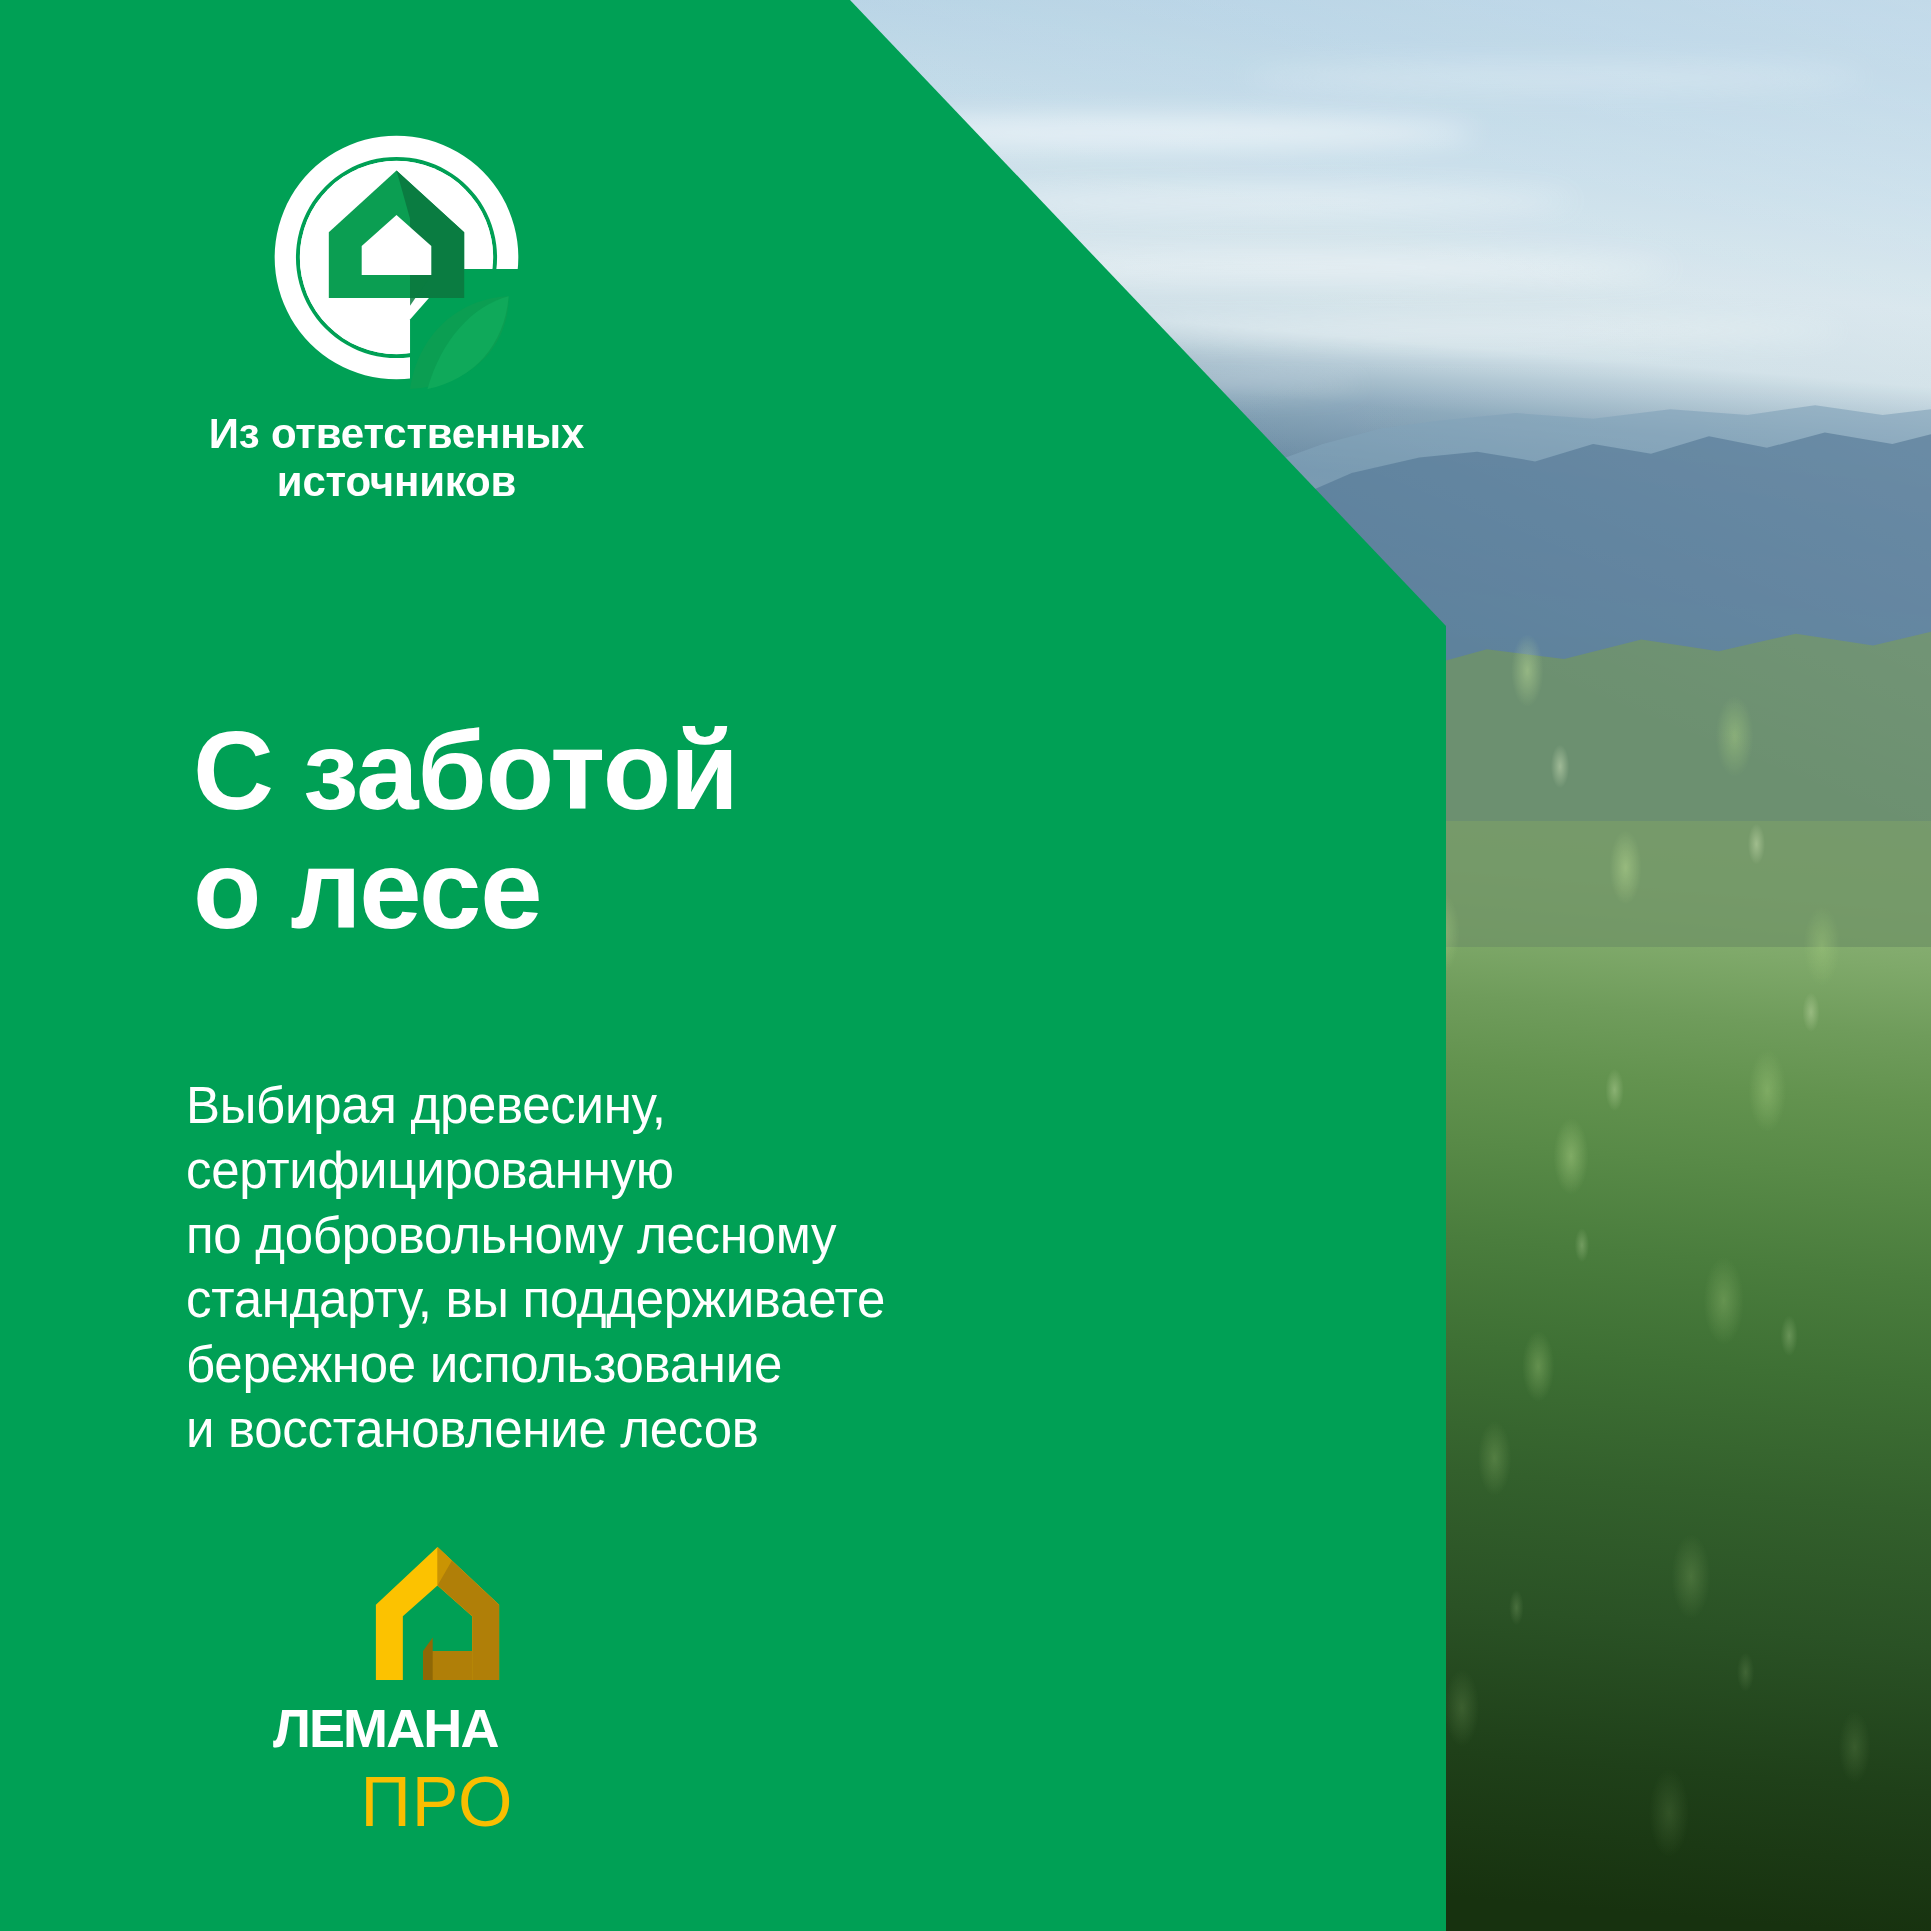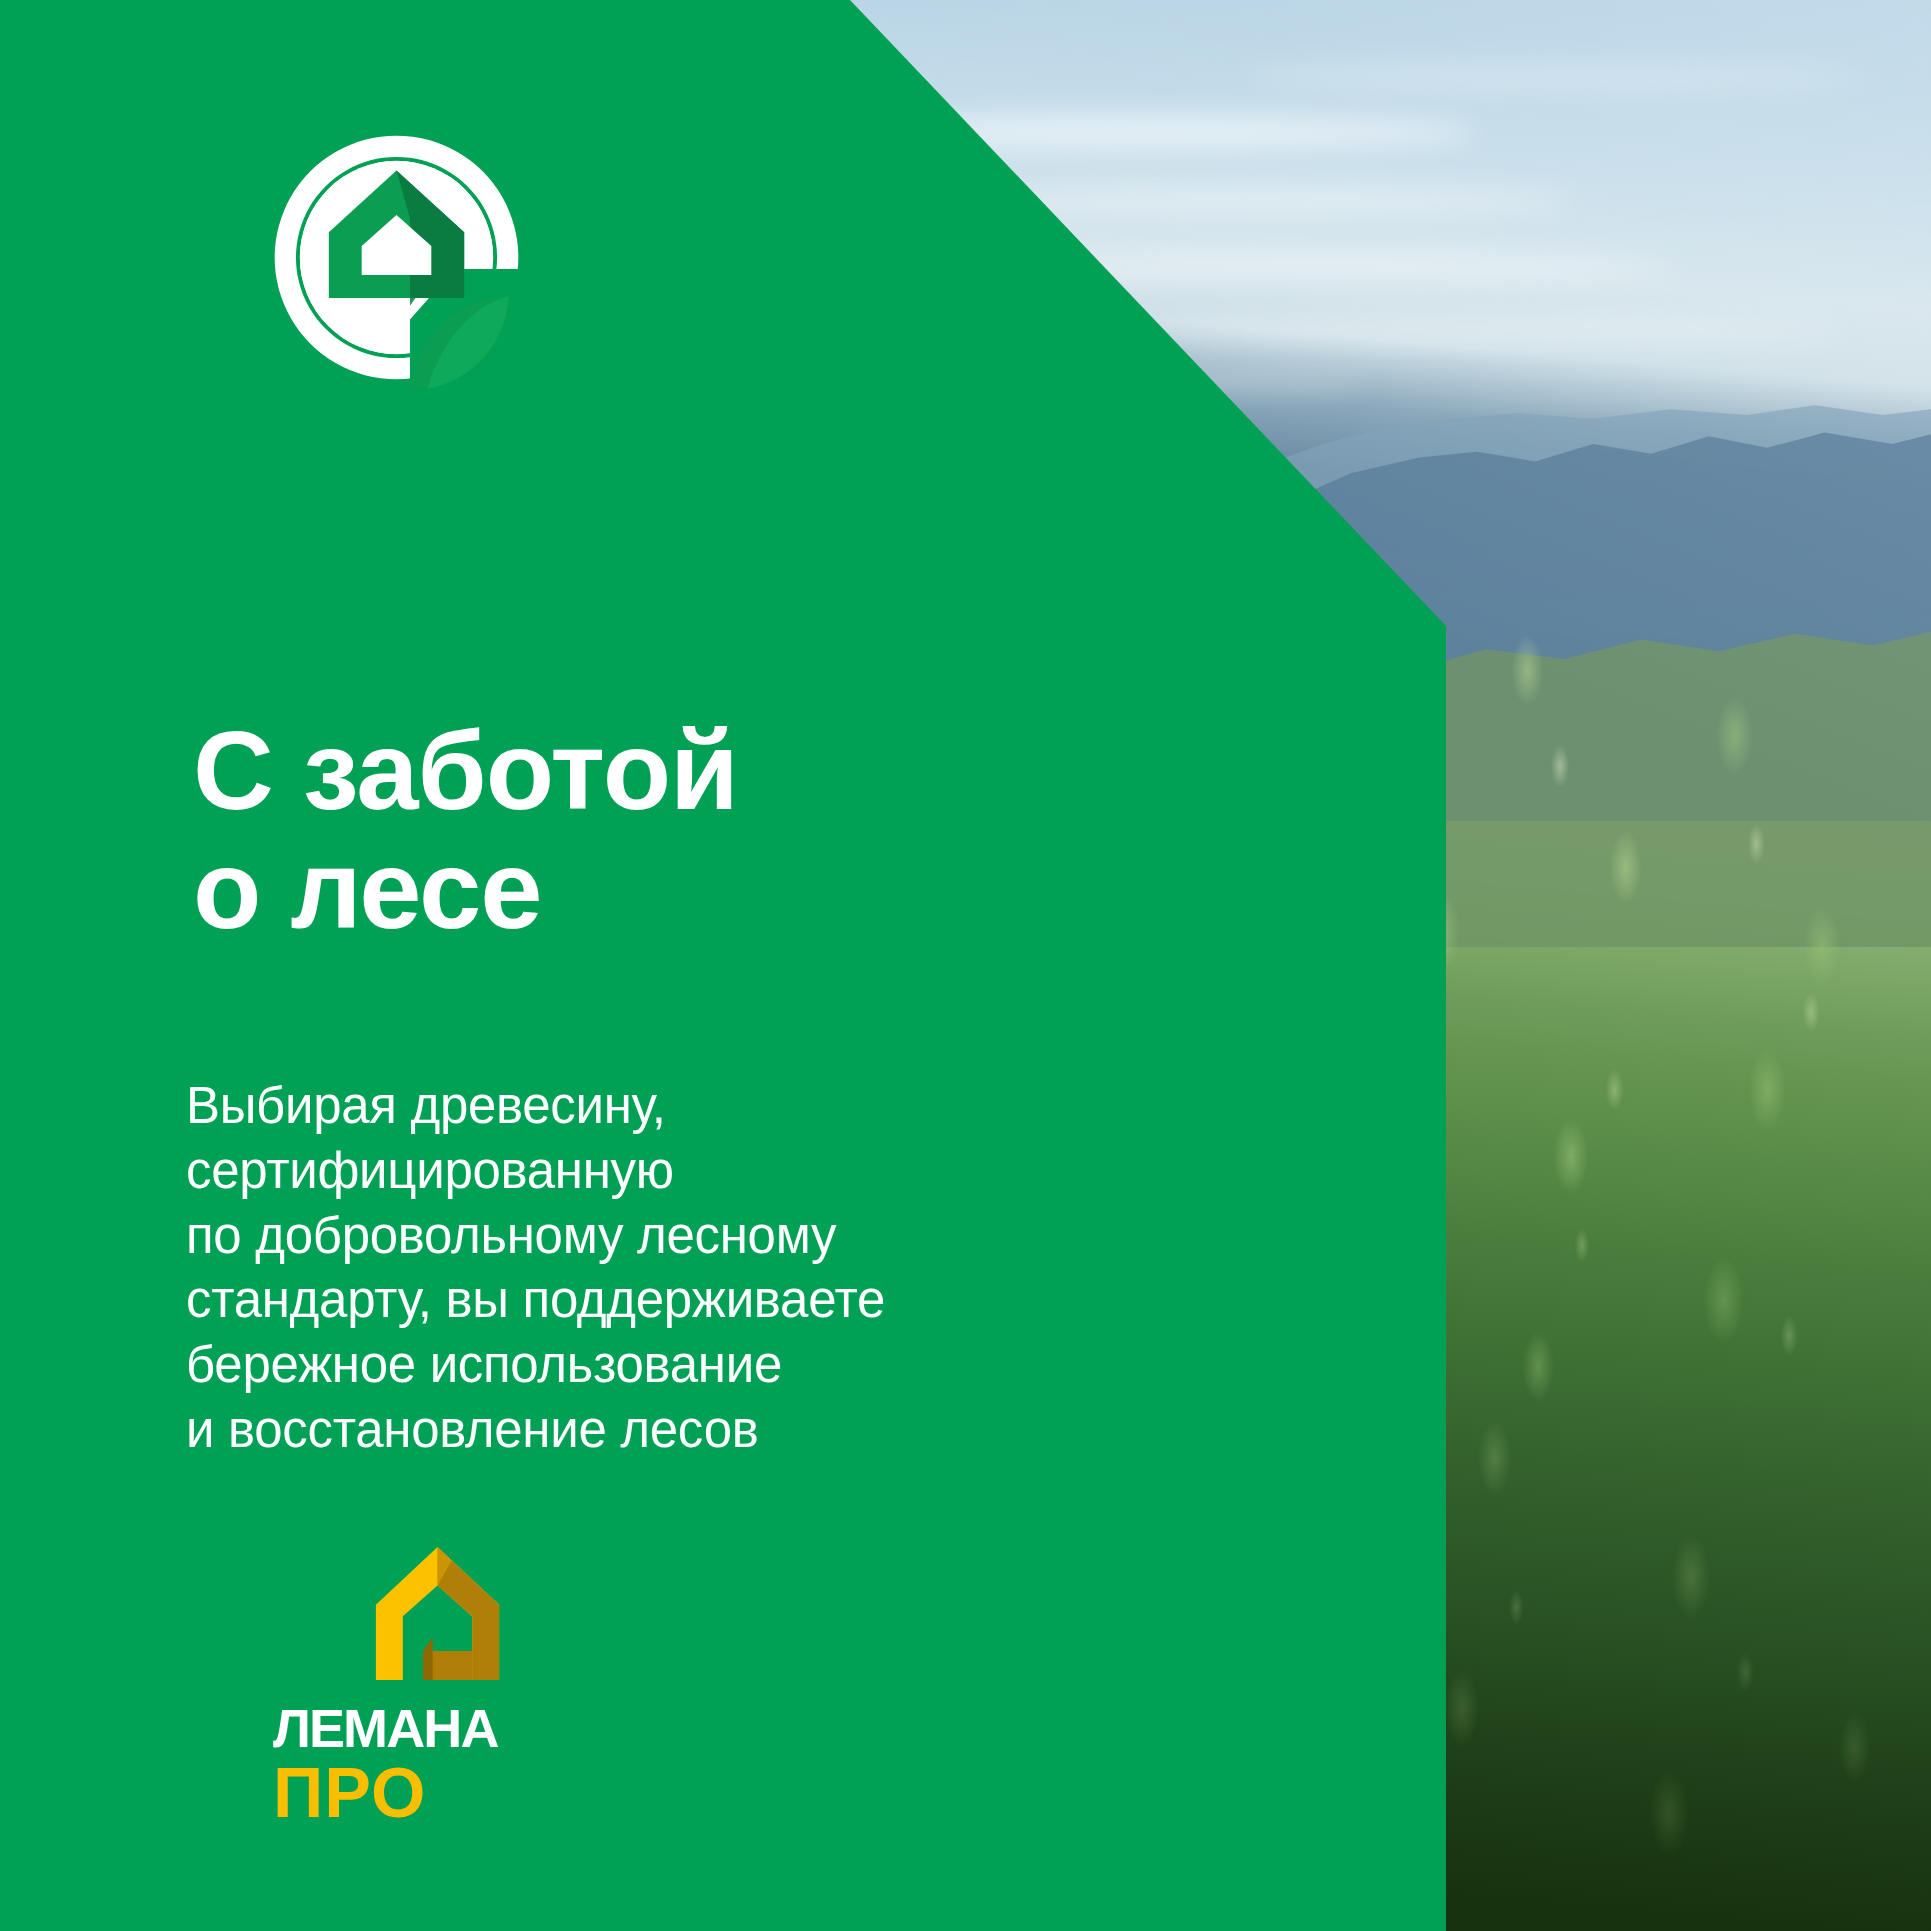--- a/index.html
+++ b/index.html
@@ -219,27 +219,27 @@
   
   .wm-lemana{
     text-align:left;
     color:#ffffff;
     font-size:54px;
     font-weight:bold;
     line-height:0.95;
     letter-spacing:-1.9px;
   }
   .wm-pro{
-    text-align:left;
+    text-align:center;
     color:#F9BE00;
     font-size:70px;
-    font-weight:bold;
+    font-weight:normal;
     line-height:1;
     letter-spacing:1px;
-    margin-top:4px;
+    margin-top:13px;
   }
 </style>
 </head>
 <body>
 
 <div class="poster">
 
   <div class="photo">
     <div class="photo-inner"></div>
 
@@ -302,20 +302,22 @@
 
         <path d="M136 46 L206 110 L206 178 L150 178 L150 96 Z" fill="#0A7C41"></path>
 
         <path d="M136 92 L172 124 L172 154 L100 154 L100 124 Z" fill="#ffffff"></path>
 
         <path d="M150 154 L172 154 L150 186 Z" fill="#0A7C41" opacity="0.85"></path>
 
         <path d="M252 176 C 200 178 158 216 150 272 C 214 268 252 228 252 176 Z" fill="#0B9E52"></path>
         <path d="M252 176 C 214 186 182 222 168 272 C 216 262 248 226 252 176 Z" fill="#0FA95A"></path>
       </svg>
+      <div class="cert-caption">Из ответственных
+источников</div>
     </div>
 
     <h1 class="headline">С заботой
 о лесе</h1>
 
     <p class="body-copy">Выбирая древесину,
 сертифицированную
 по добровольному лесному
 стандарту, вы поддерживаете
 бережное использование

